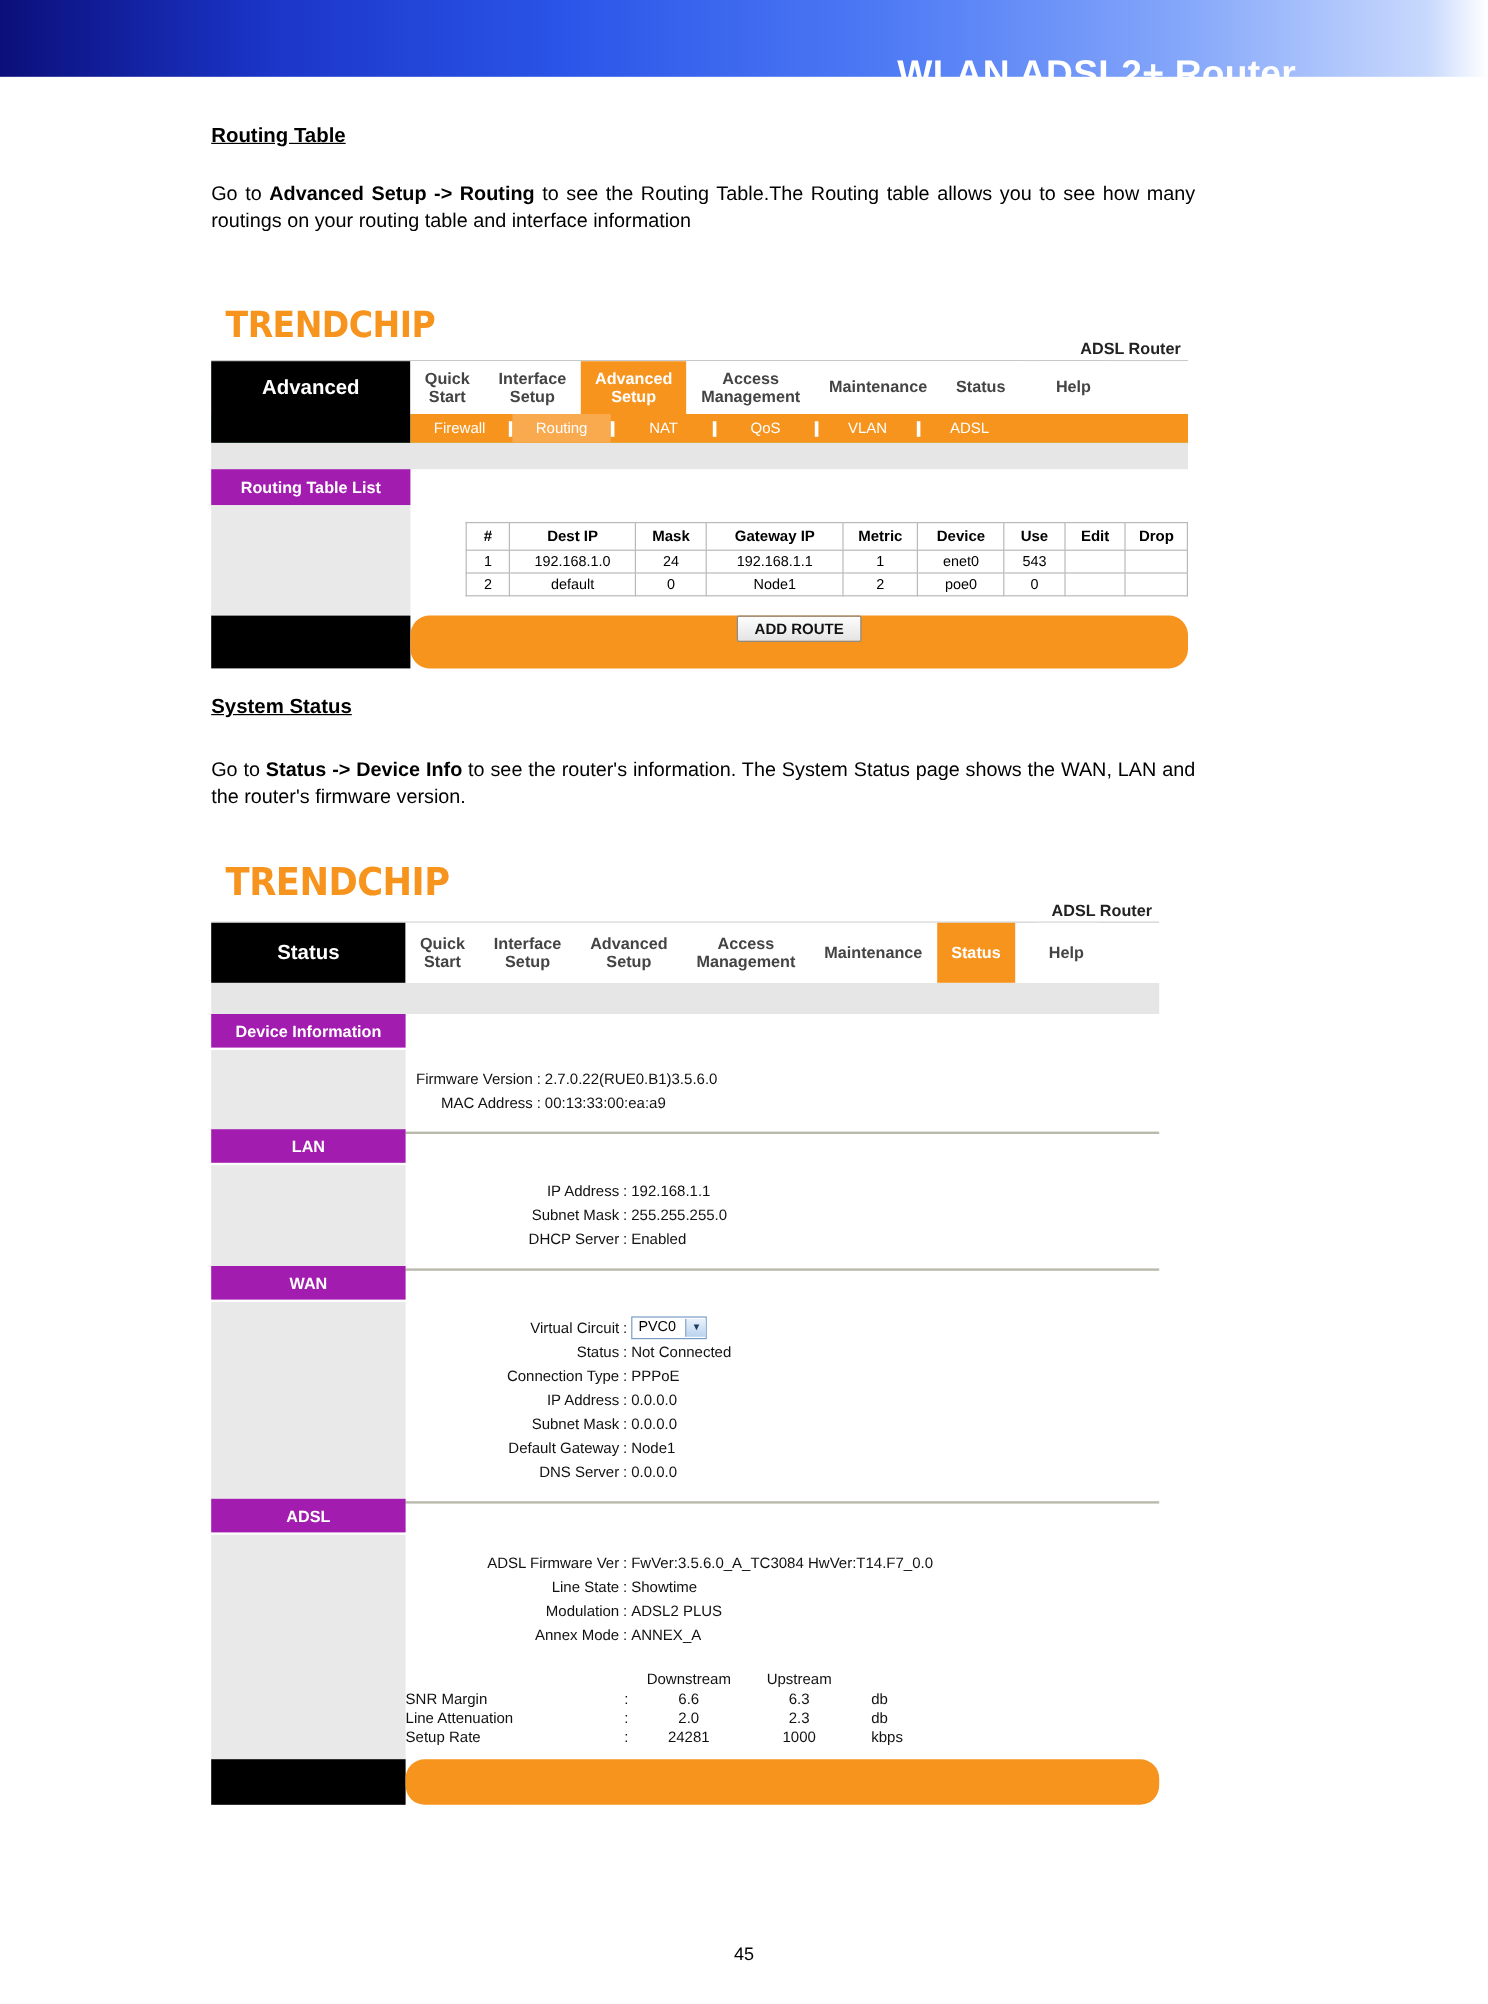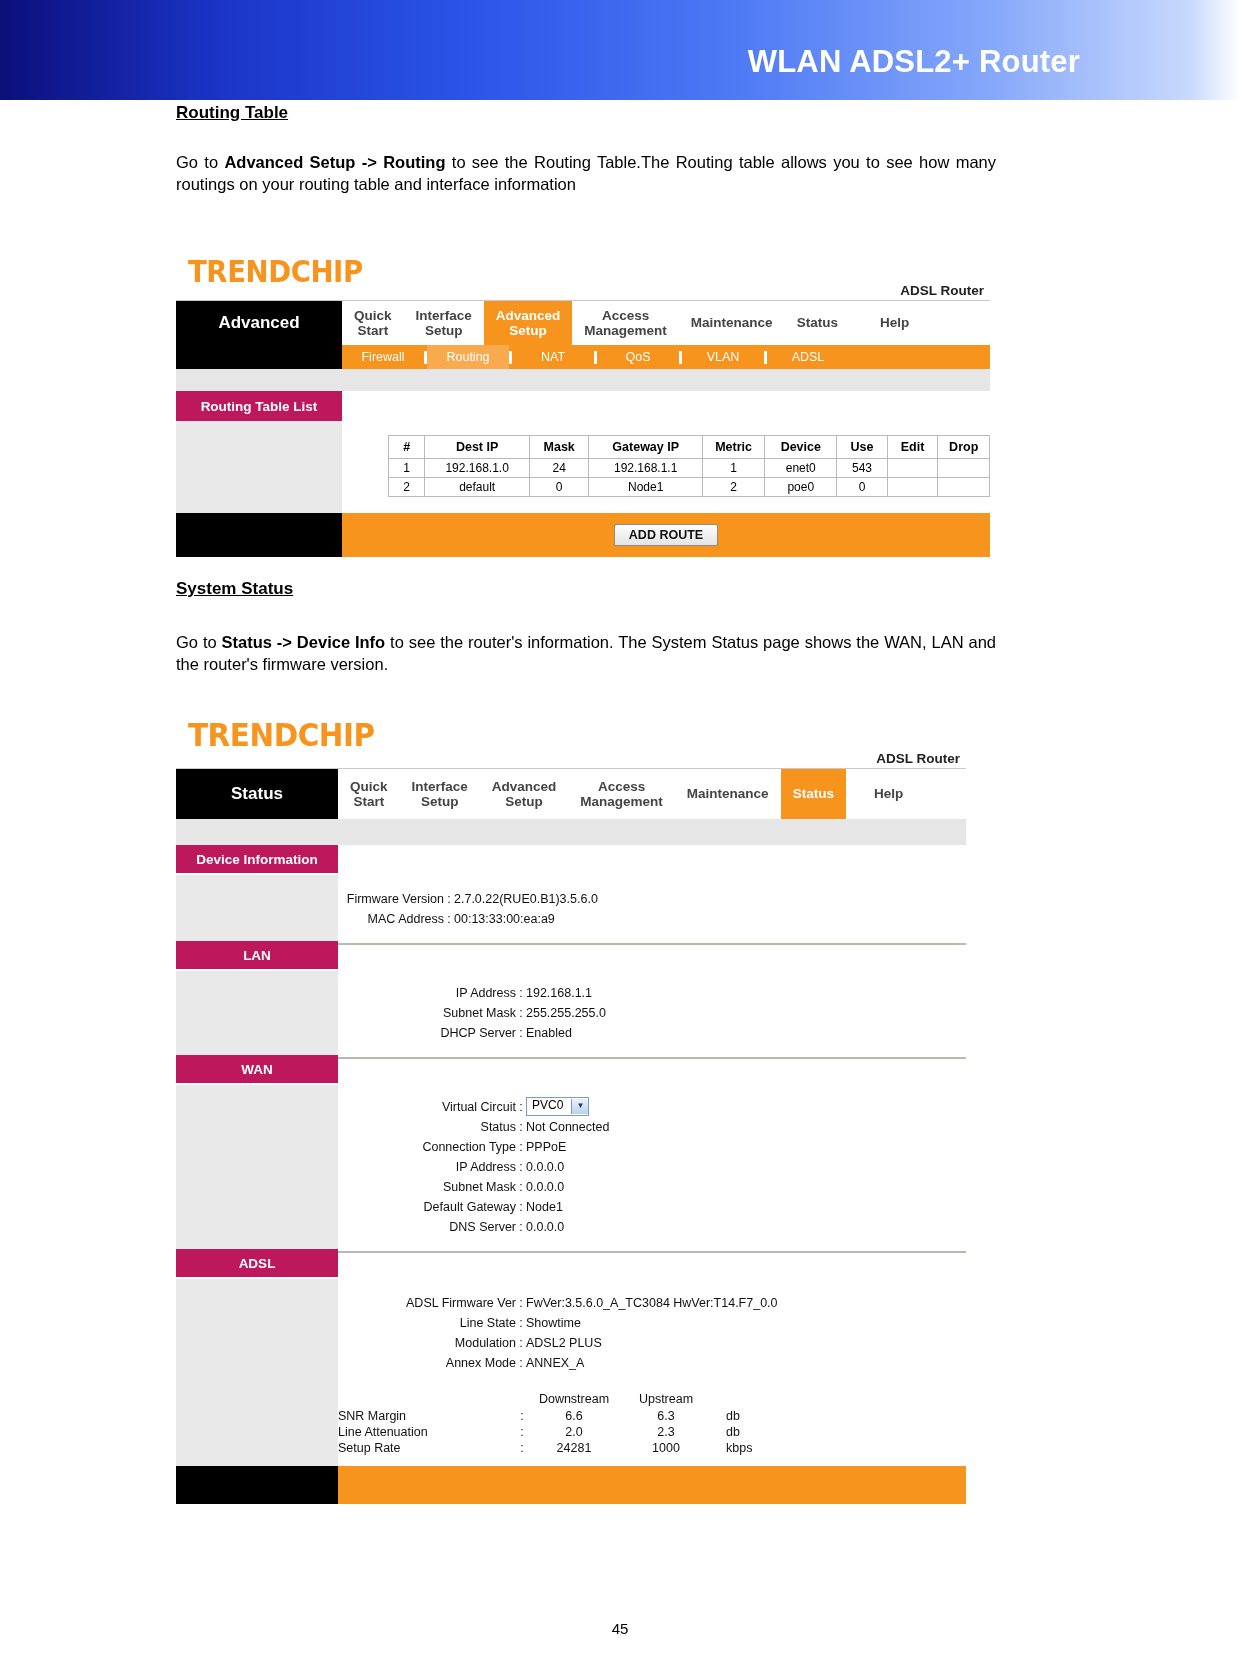--- a/index.html
+++ b/index.html
@@ -6,21 +6,21 @@
   body {
     width:1240px; height:1670px;
     background:#ffffff;
     font-family:"Liberation Sans", sans-serif;
     position:relative;
     overflow:hidden;
   }
 
   
   .banner {
-    position:absolute; left:0; top:0; width:1240px; height:100px;
+    position:absolute; left:0; top:0; width:1240px; height:64px;
     background:linear-gradient(90deg,#0b0f7a 0%, #1b35c8 18%, #2a55e8 38%, #4f7bf5 60%, #86a8fa 80%, #c9d9fd 96%, #ffffff 100%);
   }
   .banner-title {
     position:absolute; right:160px; top:44px;
     color:#ffffff; font-size:31px; font-weight:bold;
     letter-spacing:0.2px;
     white-space:nowrap;
   }
 
   
@@ -87,34 +87,34 @@
     justify-content:center; min-width:62px;
   }
   .tc-sub.active { background:#F9A94E; }
   .tc-sep { width:3px; height:13px; background:#ffffff; flex:0 0 auto; }
 
   .tc-grayband { height:22px; background:#e6e6e6; }
 
   .tc-sectionrow { position:relative; min-height:30px; }
   .tc-sectionrow .lbl {
     position:absolute; left:0; top:0; width:166px; height:30px;
-    background:#be185d; color:#fff;
+    background:#a21caf; color:#fff;
     display:flex; align-items:center; justify-content:center;
     font-size:13.5px; font-weight:bold;
   }
 
   .tc-body { position:relative; }
   .tc-bodyleft { position:absolute; left:0; top:0; width:166px; bottom:0; background:#e9e9e9; }
   .tc-bodymain { margin-left:166px; background:#ffffff; }
 
   .tc-footer { position:relative; height:44px; }
   .tc-footer .blk { position:absolute; left:0; top:0; width:166px; height:100%; background:#000; }
   .tc-footer .bar {
     position:absolute; left:166px; top:0; right:0; height:100%;
-    background:#F7941E; display:flex; align-items:center; justify-content:center;
+    background:#F7941E; display:flex; align-items:flex-start; justify-content:center;border-radius:16px;
   }
   .addroute-btn {
     background:linear-gradient(#fdfdfd,#e4e4e4);
     border:1px solid #8c8c8c;
     border-radius:2px;
     font-size:12.5px; font-weight:bold; color:#111;
     padding:3px 14px; font-family:"Liberation Sans", sans-serif;
   }
 
   

